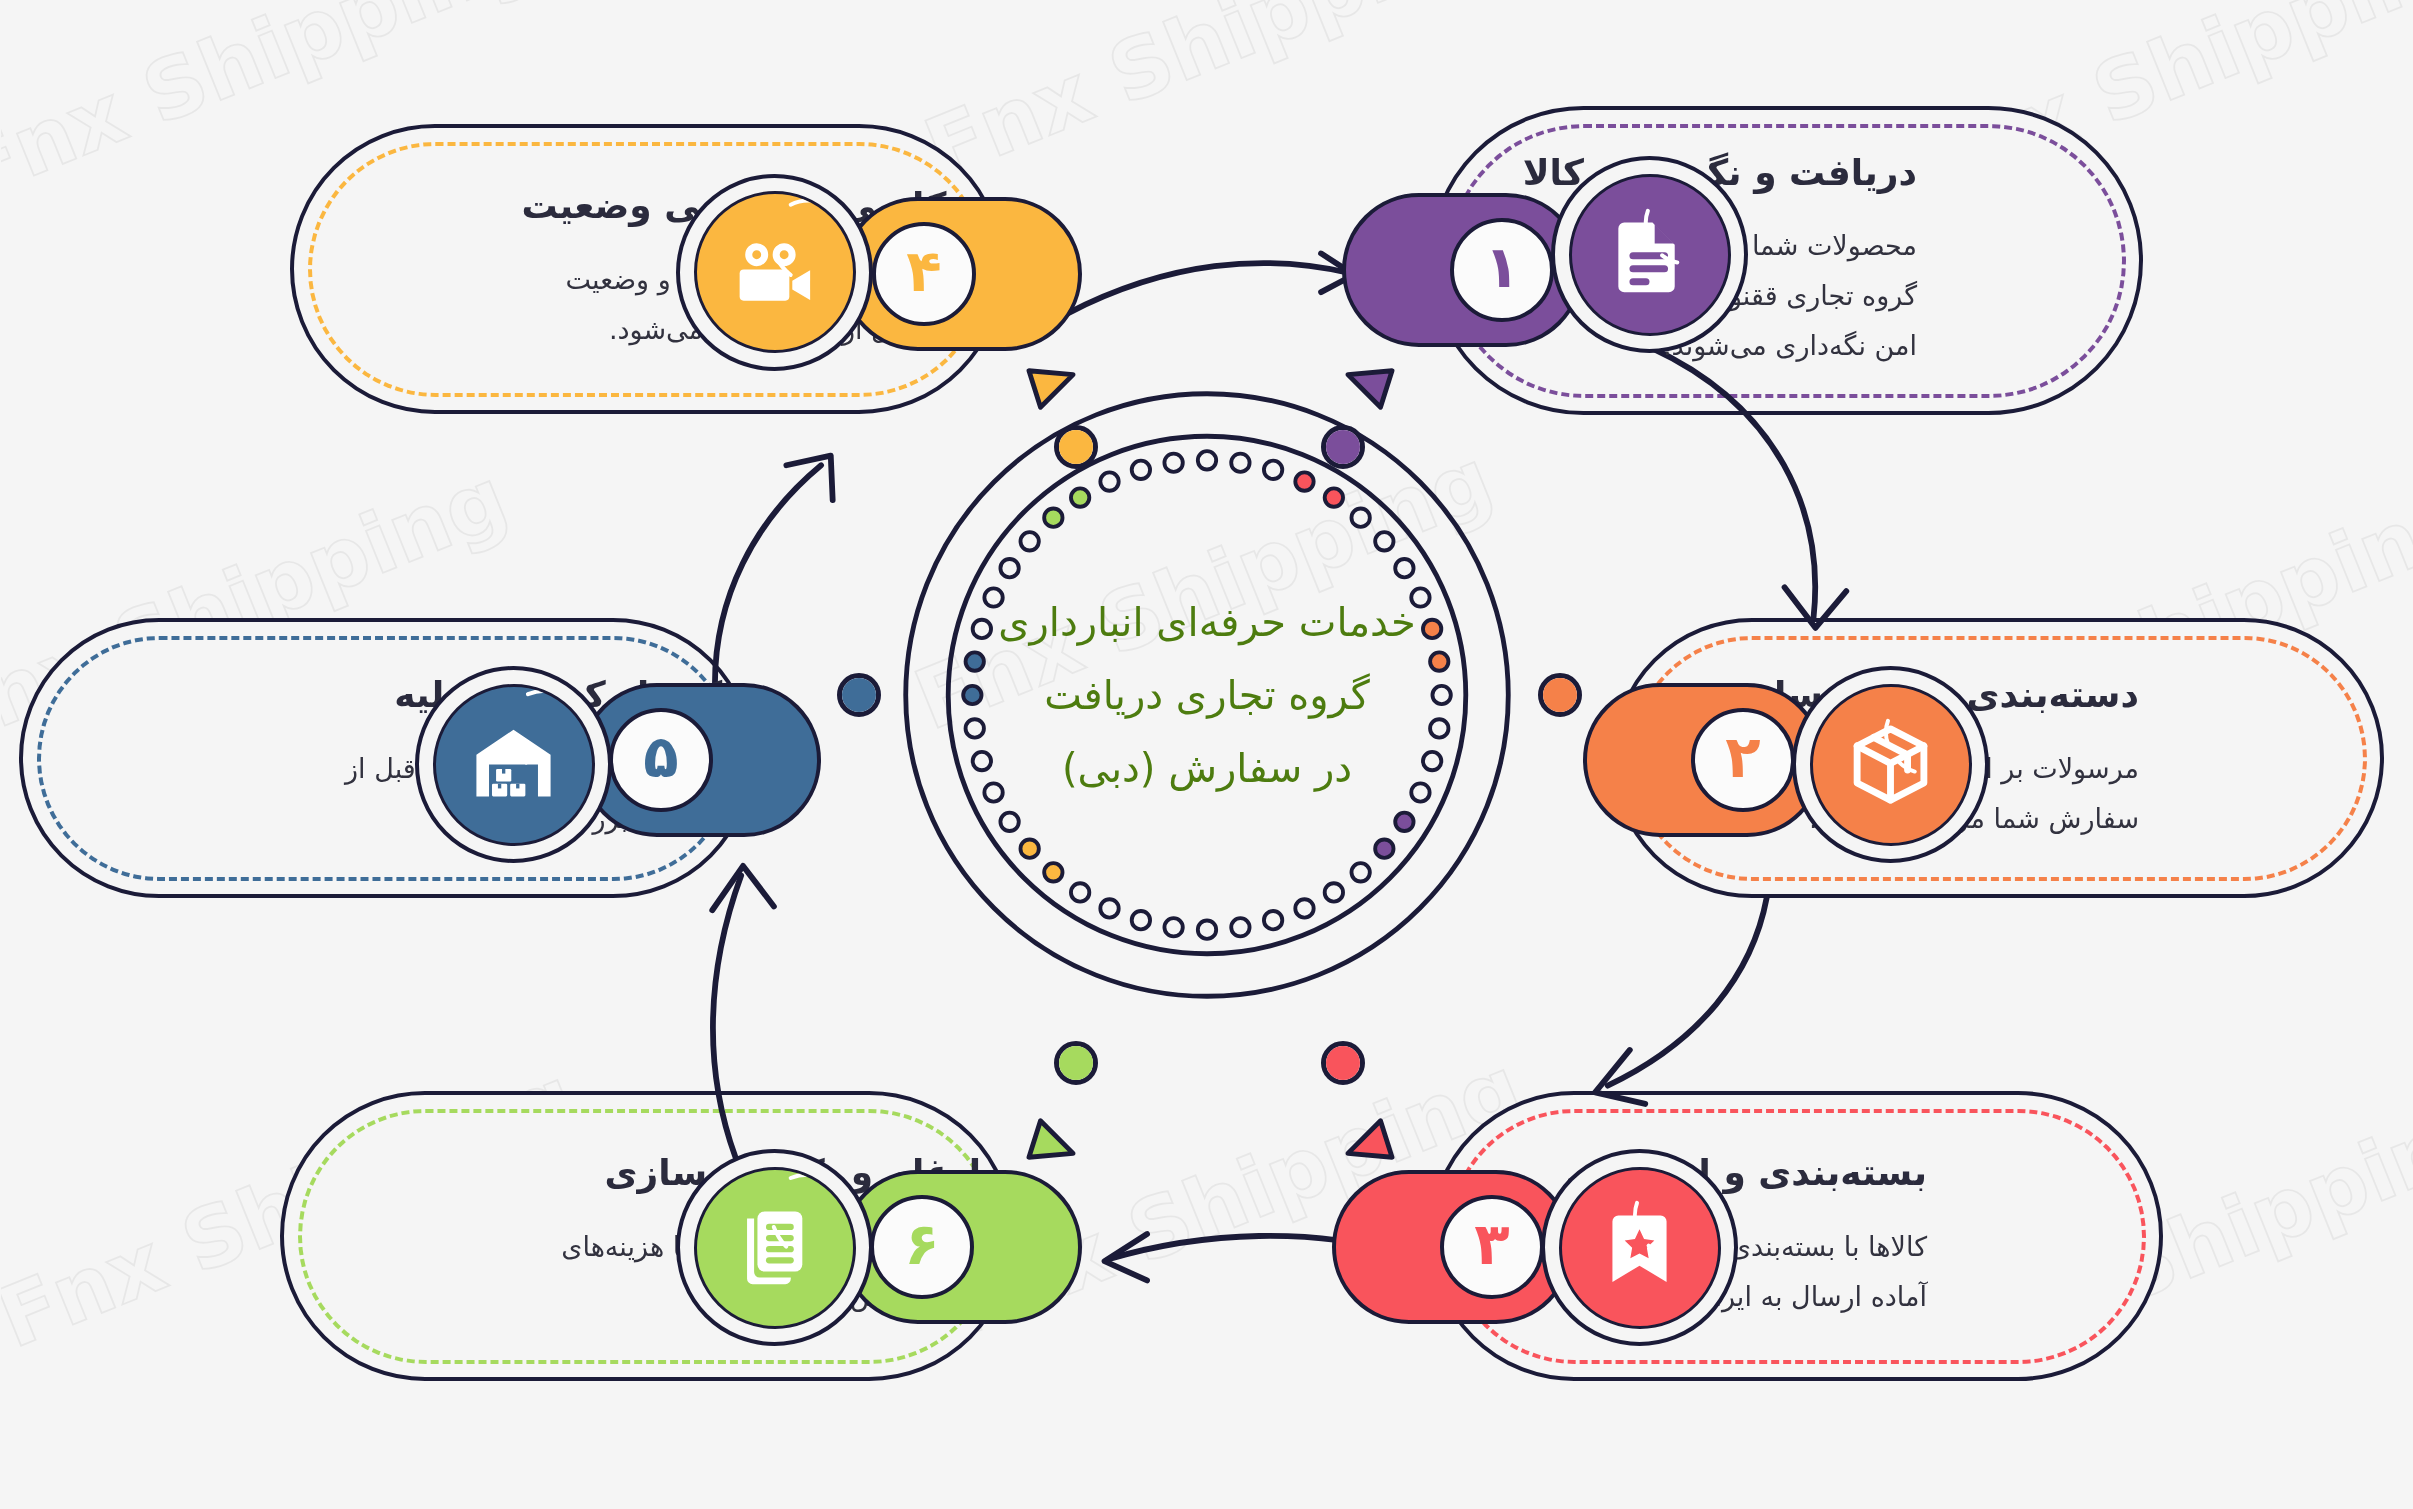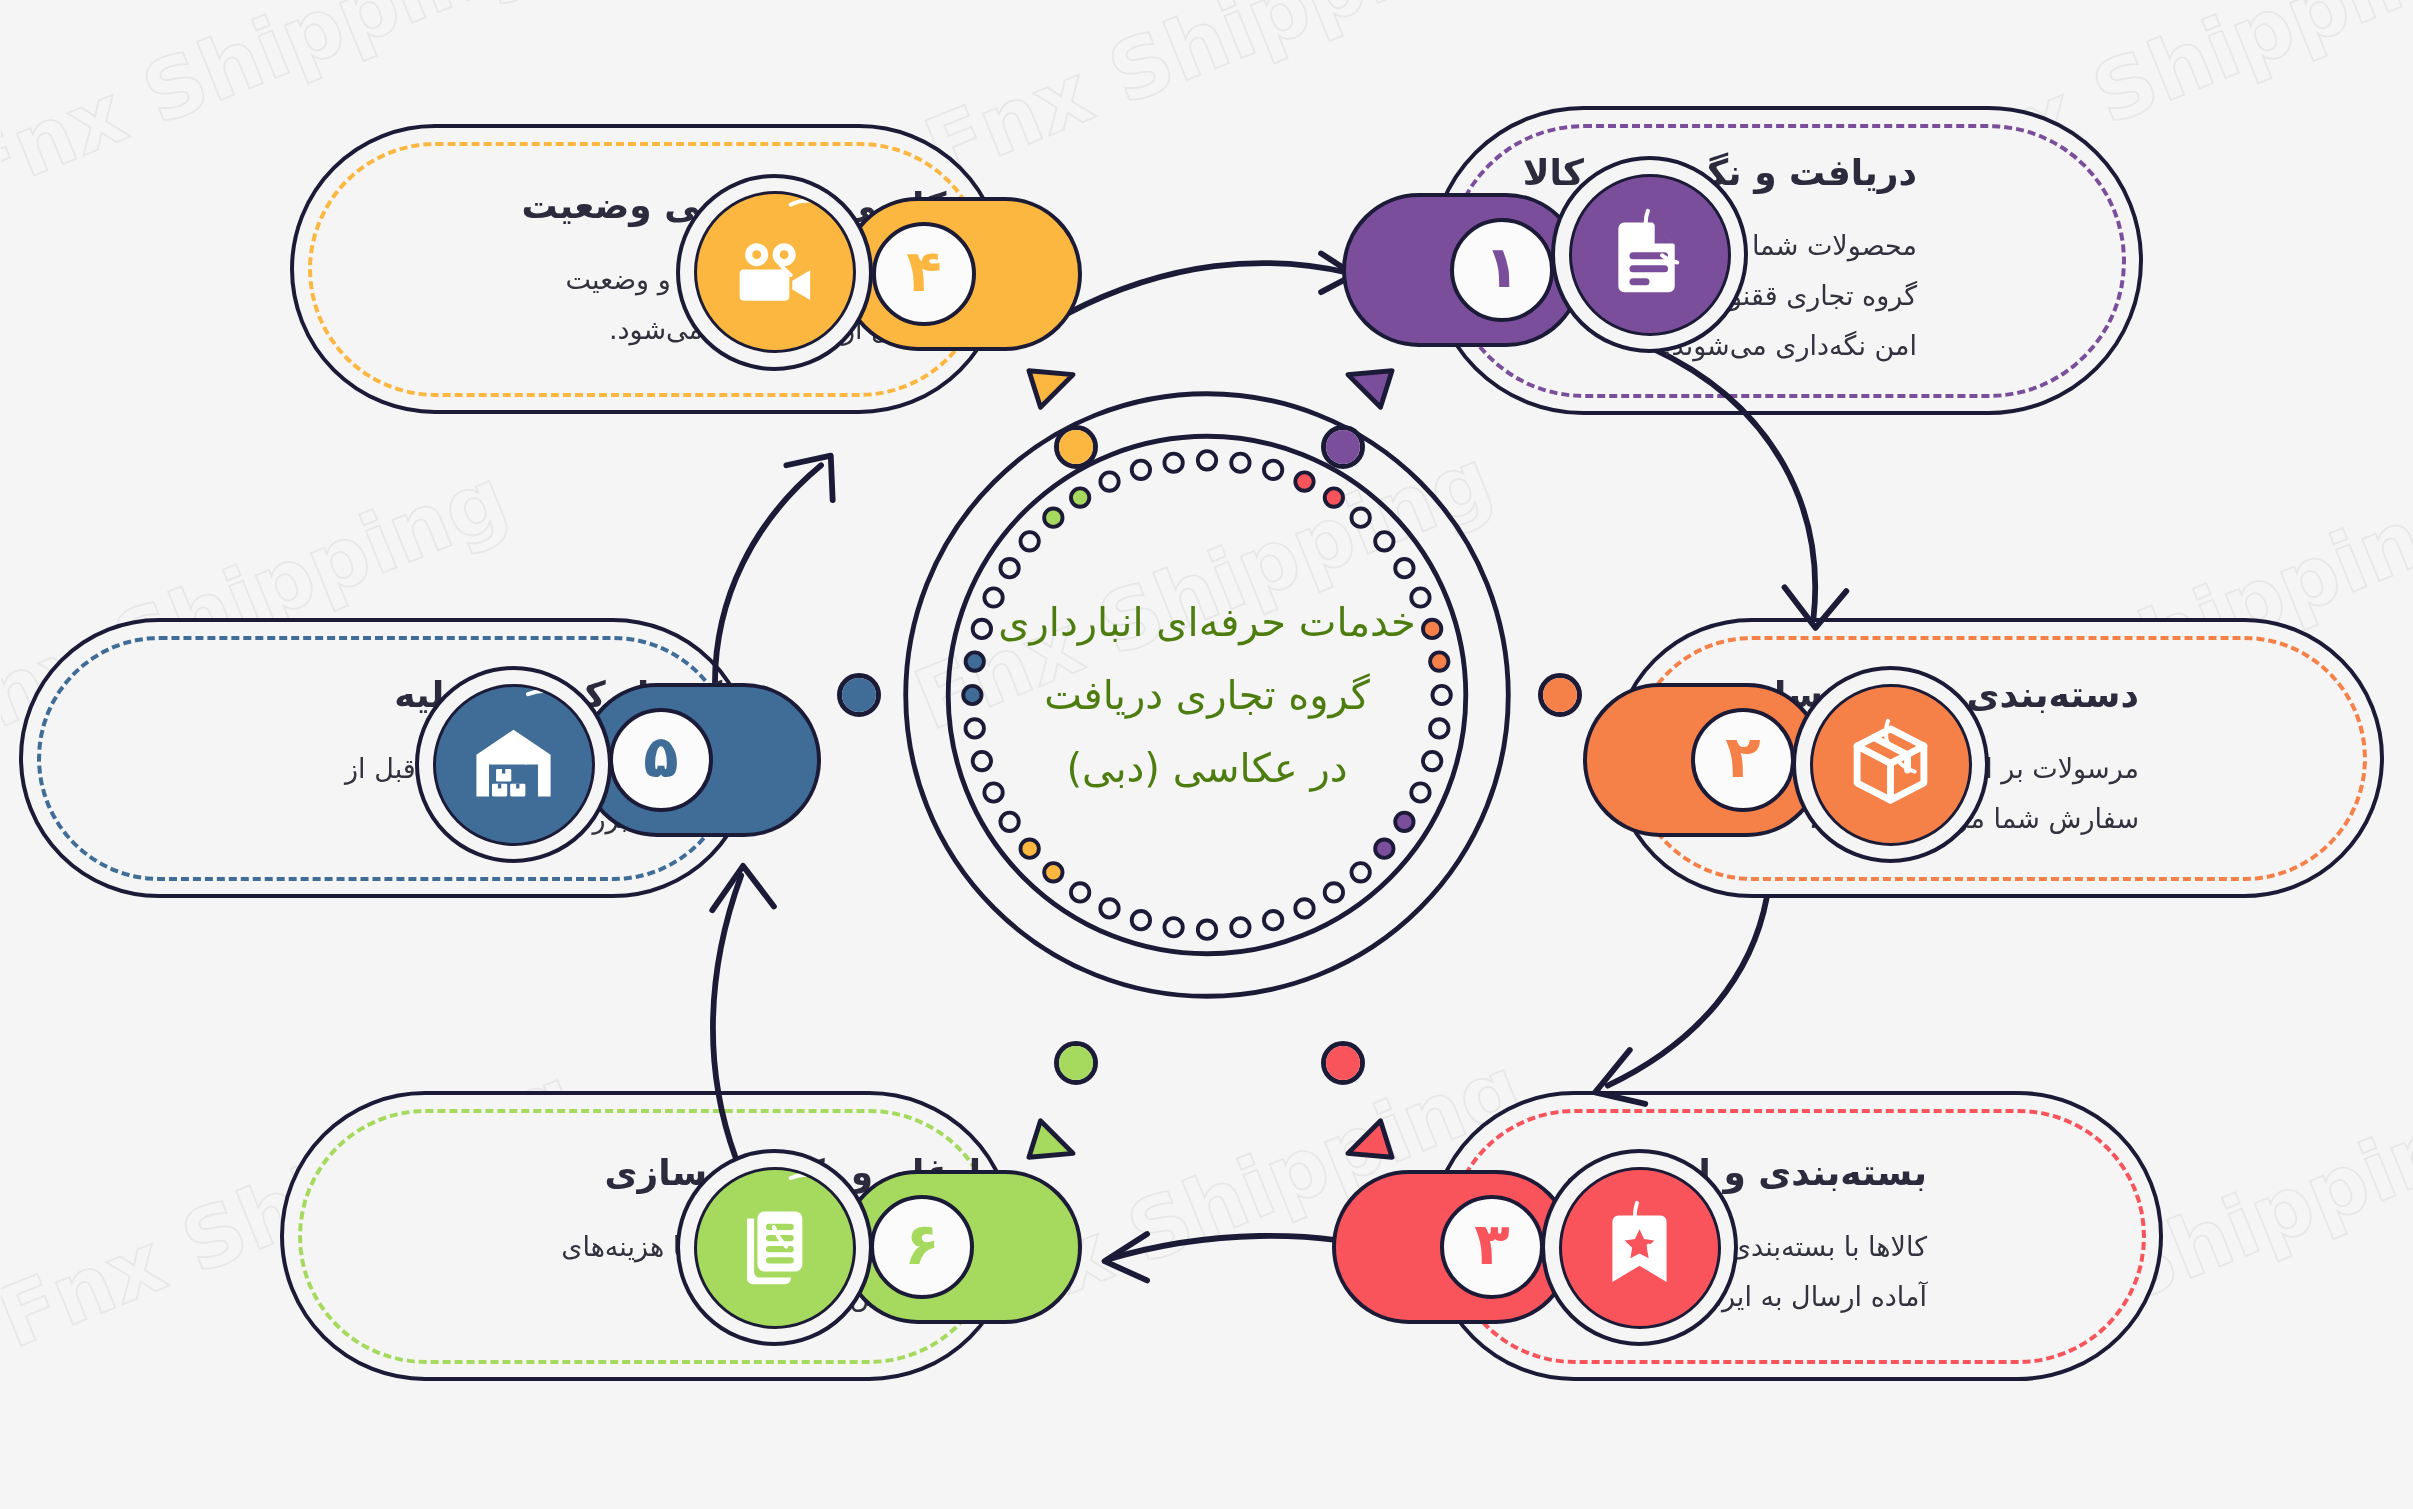--- a/index.html
+++ b/index.html
@@ -240,21 +240,21 @@
           <circle cx="160.87" cy="136.35" r="9.5" stroke="#1b1b38" stroke-width="4" fill="#a6da5e"></circle>
           <circle cx="188.62" cy="115.58" r="9.5" stroke="#1b1b38" stroke-width="4" fill="#a6da5e"></circle>
           <circle cx="219.05" cy="98.96" r="9.5" stroke="#1b1b38" stroke-width="4" fill="#f5f5f5"></circle>
           <circle cx="251.54" cy="86.84" r="9.5" stroke="#1b1b38" stroke-width="4" fill="#f5f5f5"></circle>
           <circle cx="285.42" cy="79.47" r="9.5" stroke="#1b1b38" stroke-width="4" fill="#f5f5f5"></circle>
         </g>
     </svg>
     <div class="ctext">
       <div>خدمات حرفه‌ای انبارداری</div>
       <div>گروه تجاری دریافت</div>
-      <div>در عکاسی (دبی)</div>
+      <div>در سفارش (دبی)</div>
     </div>
   </div>
 
   <div class="conn" style="left:1054px;top:425px;">
       <i style="background:#fbb740"></i>
     </div>
   <div class="conn" style="left:1321px;top:425px;">
       <i style="background:#7b4e9b"></i>
     </div>
   <div class="conn" style="left:1538px;top:673px;">

